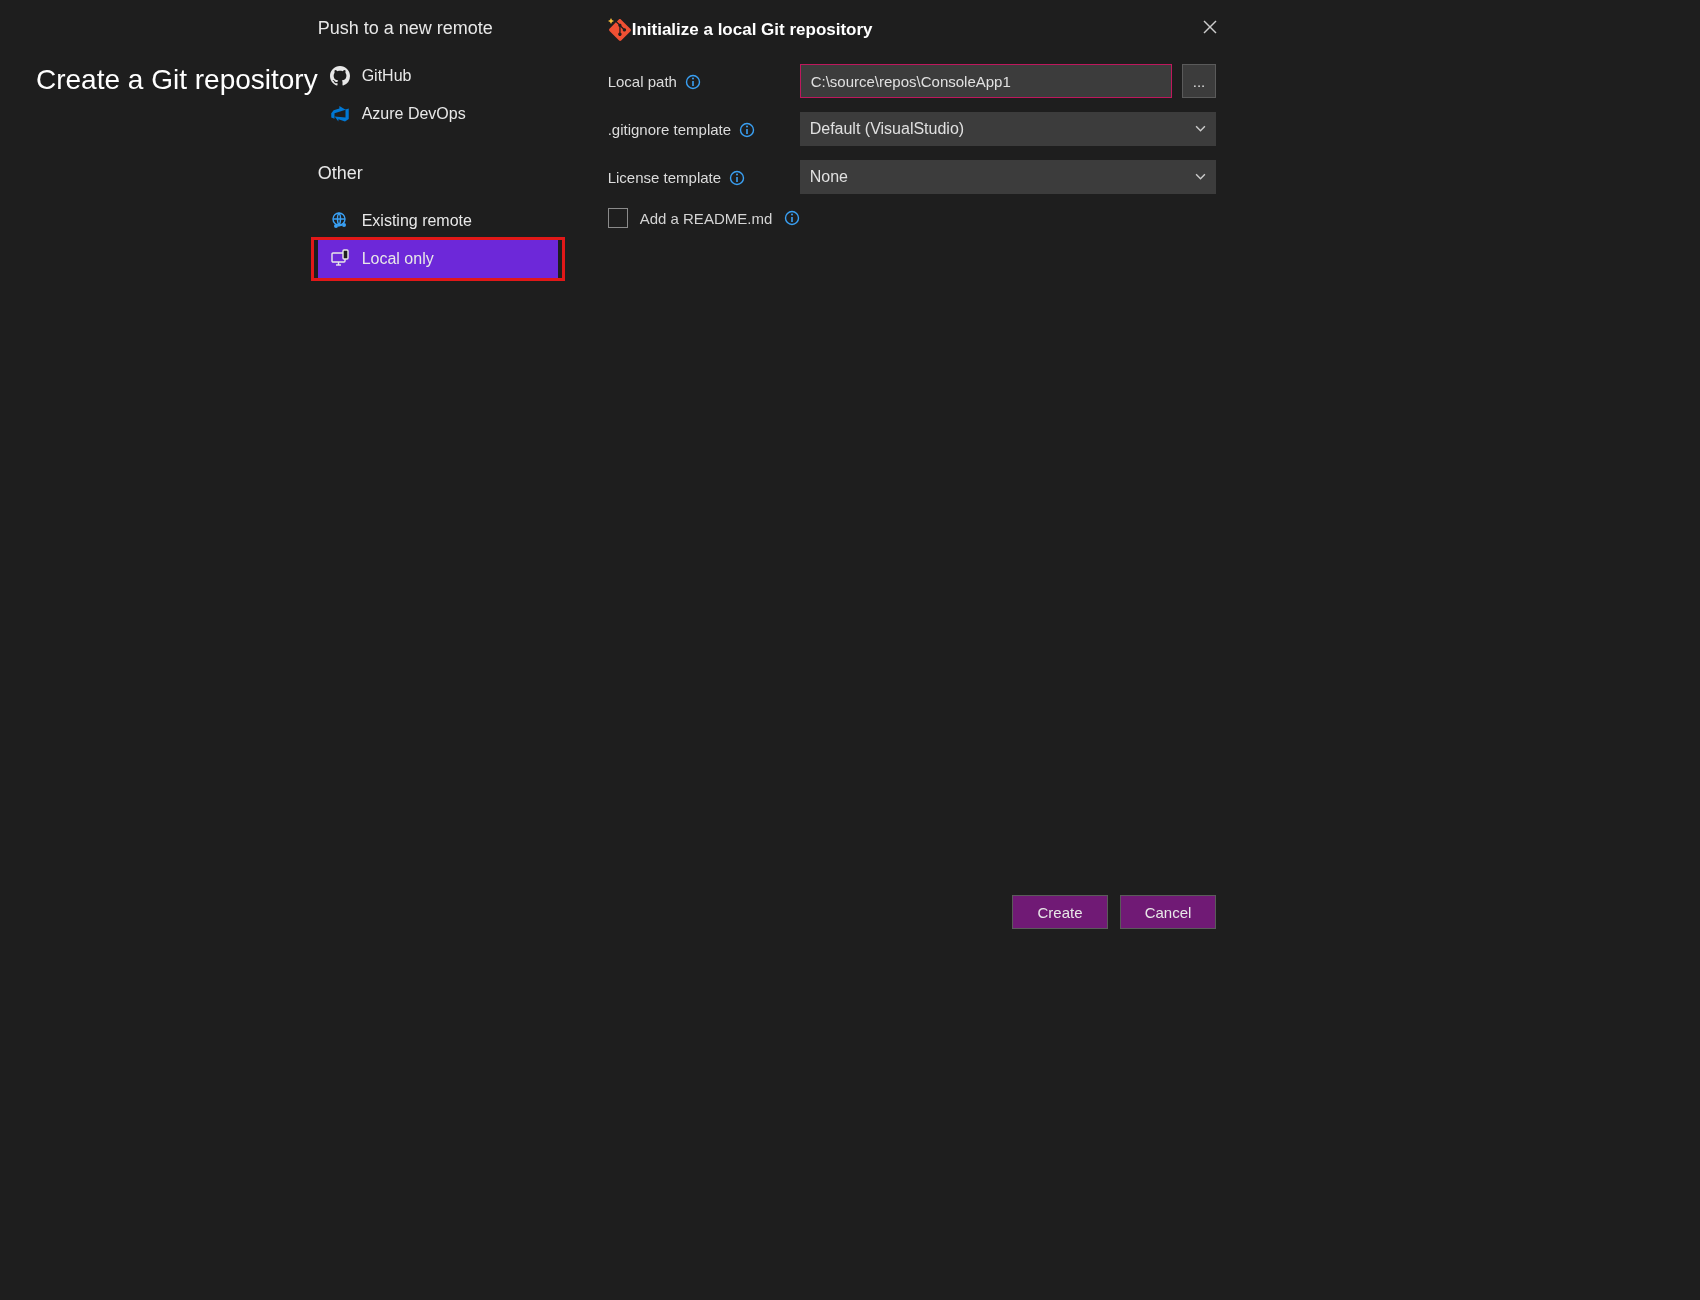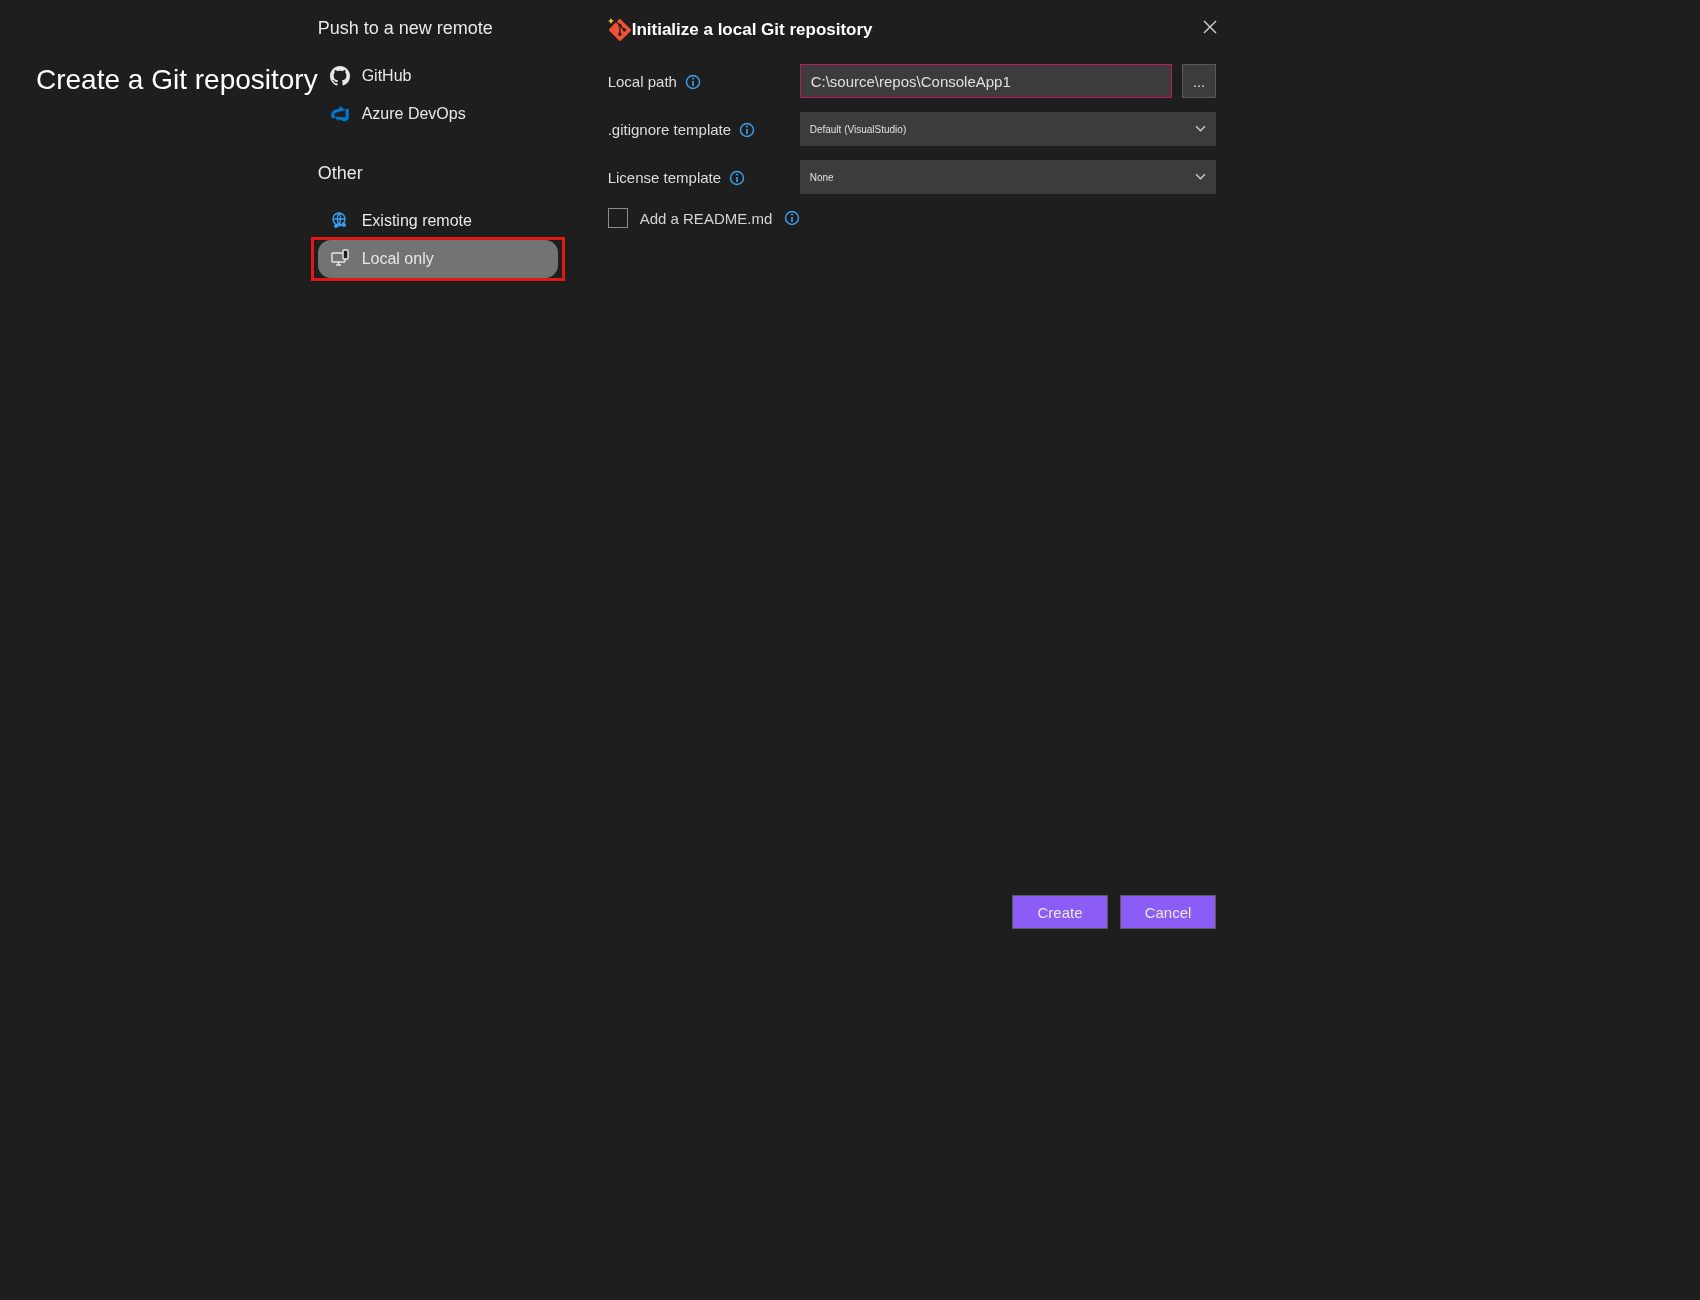--- a/index.html
+++ b/index.html
@@ -68,22 +68,21 @@
     color: #e8e8e8;
   }
   .nav-item .icon {
     width: 20px;
     height: 20px;
     display: flex;
     align-items: center;
     justify-content: center;
   }
   .nav-item.selected {
-    background: #737373;
-    border-radius: 13px;
+    background: #6d28d9;
   }
   .highlight-box {
     outline: 3px solid #e11818;
     outline-offset: 0;
     margin: 0 -4px;
     padding-left: 4px;
     padding-right: 4px;
   }
   .main {
     flex: 1;
@@ -147,21 +146,21 @@
     align-items: center;
     justify-content: center;
   }
   .dropdown {
     flex: 1;
     height: 34px;
     background: #3c3c3c;
     border: none;
     color: #e0e0e0;
     padding: 0 10px;
-    font-size: 10px;
+    font-size: 16px;
     display: flex;
     align-items: center;
     justify-content: space-between;
     cursor: pointer;
   }
   .dropdown .chev {
     color: #cccccc;
   }
   .checkbox-row {
     display: flex;
@@ -179,21 +178,21 @@
   .footer {
     position: absolute;
     bottom: 22px;
     right: 28px;
     display: flex;
     gap: 12px;
   }
   .footer-btn {
     min-width: 96px;
     height: 34px;
-    background: #8b5cf6;
+    background: #701a75;
     border: 1px solid #5a5a5a;
     color: #e8e8e8;
     font-size: 15px;
     font-family: inherit;
     cursor: pointer;
     padding: 0 18px;
   }
 </style>
 </head>
 <body>

